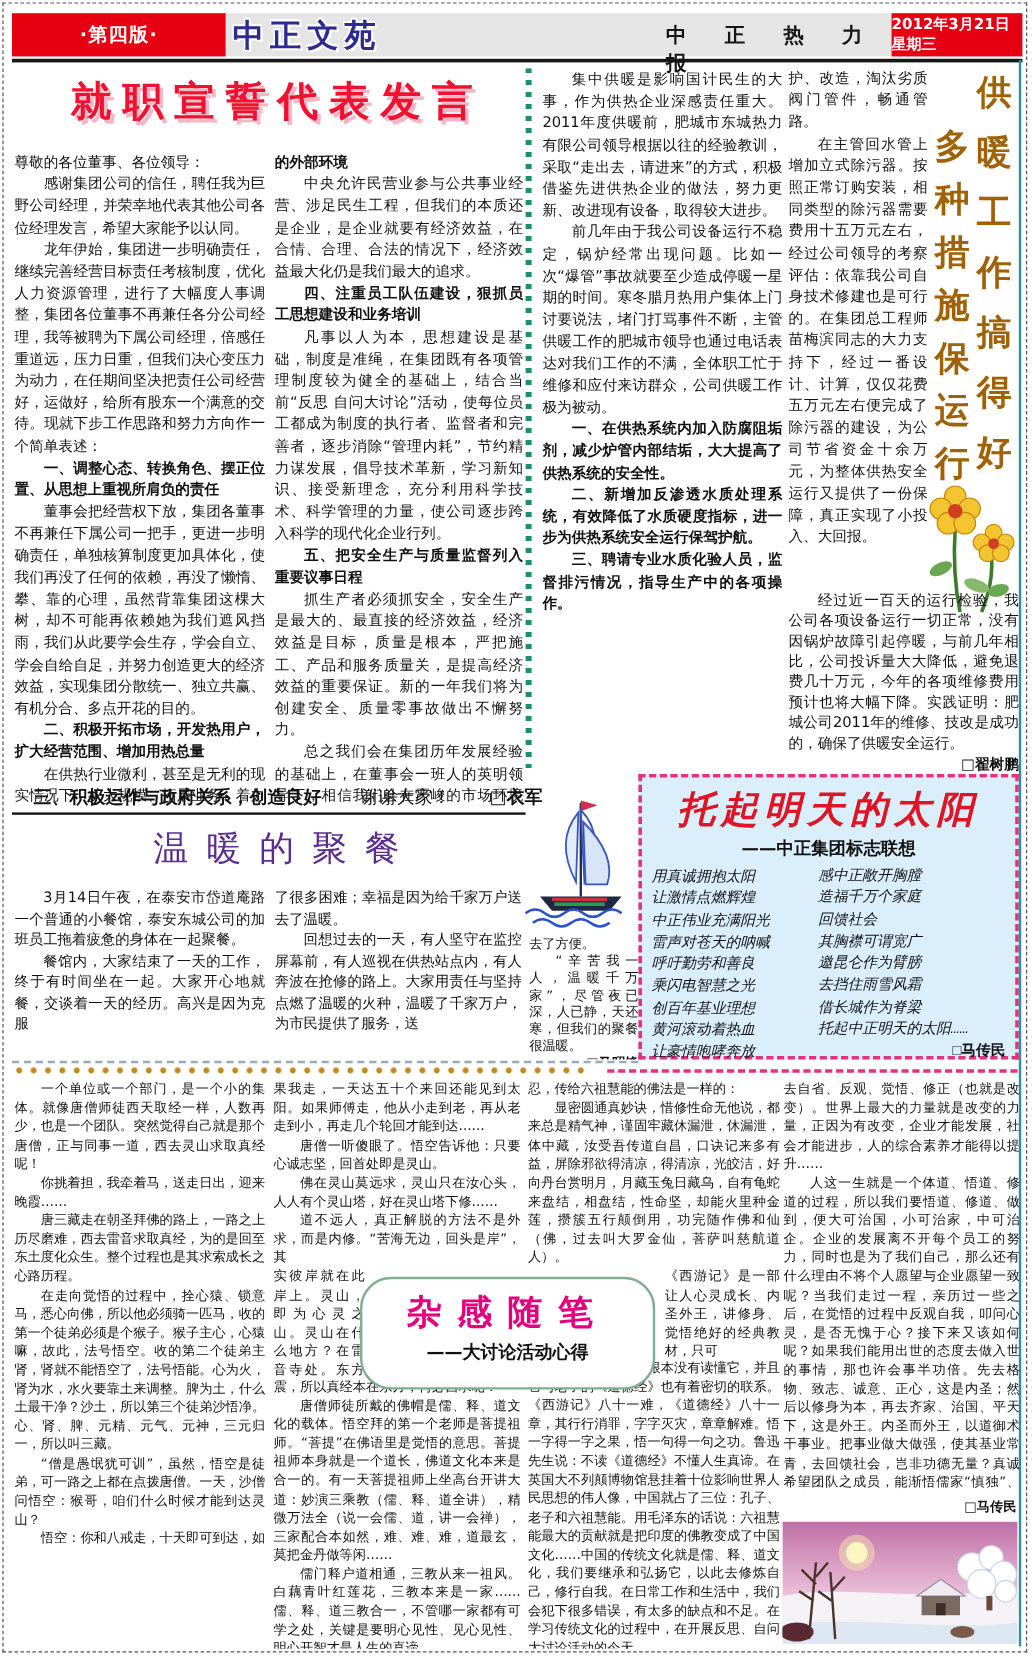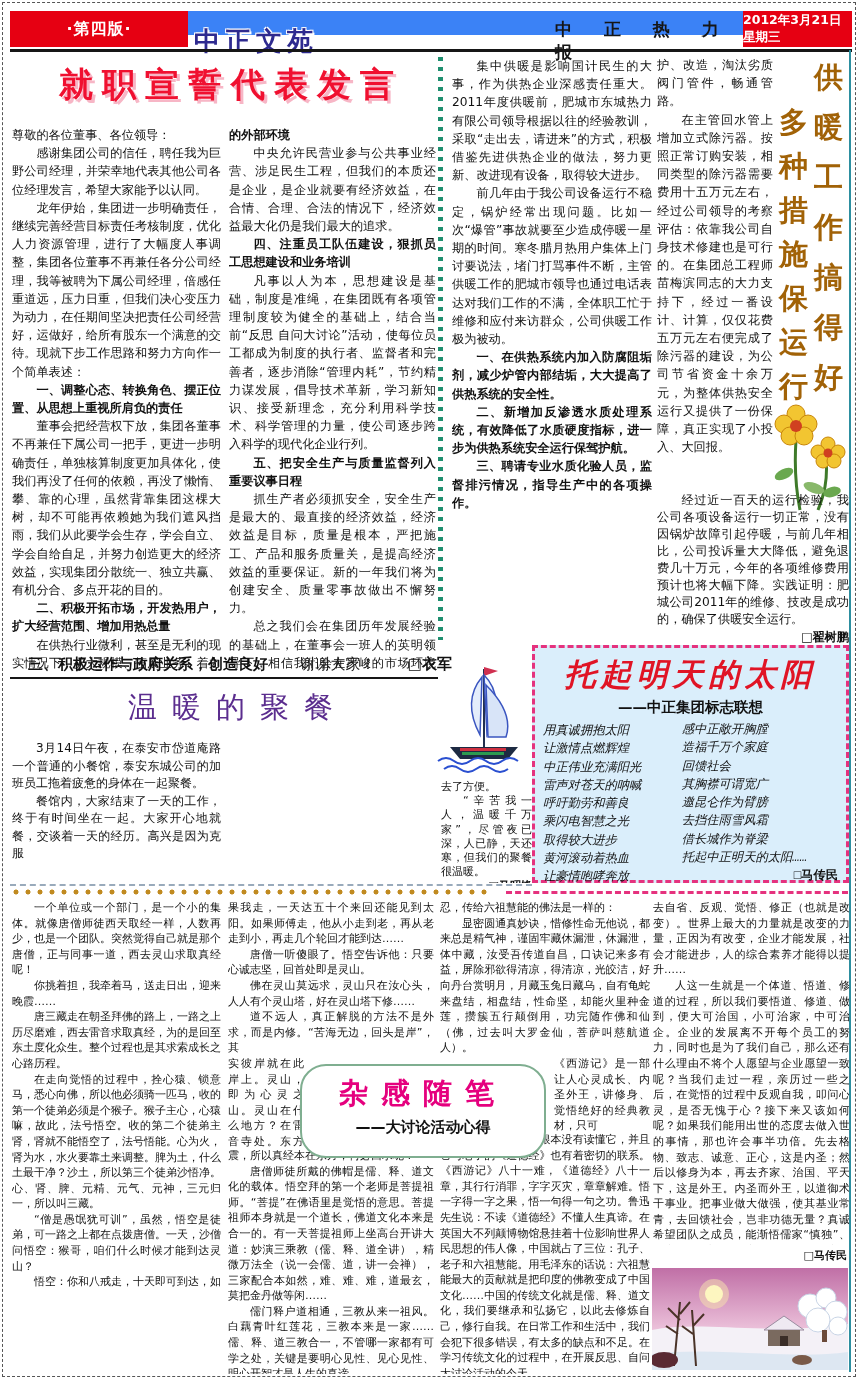--- a/index.html
+++ b/index.html
@@ -2,26 +2,26 @@
 <html><head>
 <meta charset="utf-8">
 <style>
   html,body{margin:0;padding:0;background:#fff;}
   .page{position:relative;width:860px;height:1381px;background:#fff;overflow:hidden;
         font-family:"DejaVu Sans",sans-serif;color:#111;}
   .frame{position:absolute;left:2px;top:2px;width:852px;height:1373px;border:1px dashed #555;pointer-events:none;}
   .rightline{position:absolute;left:849px;top:50px;height:1322px;width:0;border-left:2px solid #2d8fa0;}
 
   
-  .hbar{position:absolute;left:10px;top:11px;width:842px;height:24px;background:#3b82f6;}
+  .hbar{position:absolute;left:10px;top:11px;width:842px;height:36px;background:#e5e5e5;}
   .hred{position:absolute;top:0;height:36px;background:#e60012;color:#fff;display:flex;align-items:center;justify-content:center;font-weight:bold;}
   .hred.left{left:0;width:178px;font-size:16px;letter-spacing:1px;}
   .hred.right{left:733px;width:109px;font-size:12.5px;}
   .sectionname{position:absolute;left:184px;top:1px;font-size:26px;font-weight:bold;color:#2e2a8f;letter-spacing:5px;
-    text-shadow:-1px -1px 0 #fff,1px -1px 0 #fff,-1px 1px 0 #fff,1px 1px 0 #fff,2px 2px 0 #fff;margin-top:12px;}
+    text-shadow:-1px -1px 0 #fff,1px -1px 0 #fff,-1px 1px 0 #fff,1px 1px 0 #fff,2px 2px 0 #fff;}
   .masthead{position:absolute;left:545px;top:7px;width:200px;font-size:17px;font-weight:bold;letter-spacing:13px;color:#151515;}
   .hrule{position:absolute;left:10px;top:49px;width:842px;height:3px;background:#161616;}
 
   
   .col{position:absolute;overflow:hidden;}
   .t{margin:0;text-align:justify;text-indent:2em;font-size:12.2px;line-height:18.2px;}
   .ni{text-indent:0;}
   .bh{font-weight:bold;}
   .auth{text-align:right;font-weight:bold;text-indent:0;}
 
@@ -176,39 +176,43 @@
       <g stroke="#2a4fd0" stroke-width="2" fill="none">
         <path d="M4,106 q8,-6 16,0 t16,0 t16,0 t16,0 t16,0"></path>
         <path d="M10,114 q8,-6 16,0 t16,0 t16,0 t16,0"></path>
       </g>
     </svg>
   </span>
   <div class="col" style="left:12px;top:740px;width:209px;height:142px;">
     <p class="t" style="font-size:12px;line-height:17.5px;">3月14日午夜，在泰安市岱道庵路一个普通的小餐馆，泰安东城公司的加班员工拖着疲惫的身体在一起聚餐。</p>
     <p class="t" style="font-size:12px;line-height:17.5px;">餐馆内，大家结束了一天的工作，终于有时间坐在一起。大家开心地就餐，交谈着一天的经历。高兴是因为克服</p>
   </div>
+  <div class="col" style="left:229px;top:740px;width:206px;height:142px;">
+    <p class="t ni" style="font-size:12px;line-height:17.5px;">了很多困难；幸福是因为给千家万户送去了温暖。</p>
+    <p class="t" style="font-size:12px;line-height:17.5px;">回想过去的一天，有人坚守在监控屏幕前，有人巡视在供热站点内，有人奔波在抢修的路上。大家用责任与坚持点燃了温暖的火种，温暖了千家万户，为市民提供了服务，送</p>
+  </div>
   <div class="col" style="left:441px;top:780px;width:91px;height:103px;">
     <p class="t ni" style="font-size:11px;line-height:14.2px;">去了方便。</p>
     <p class="t" style="font-size:11px;line-height:14.2px;">“辛苦我一人，温暖千万家”，尽管夜已深，人已静，天还寒，但我们的聚餐很温暖。</p>
     <p class="t auth" style="font-size:11px;line-height:14.2px;">□马昭锋</p>
   </div>
   <div class="dinner-rule"></div>
 
   <div class="poembox">
     <p class="poem-title">托起明天的太阳</p>
     <p class="poem-sub">——中正集团标志联想</p>
     <div class="poem-cols">
       <div class="pc pc1">
         <div>用真诚拥抱太阳</div>
         <div>让激情点燃辉煌</div>
         <div>中正伟业充满阳光</div>
         <div>雷声对苍天的呐喊</div>
         <div>呼吁勤劳和善良</div>
         <div>乘闪电智慧之光</div>
-        <div>取得较大进步</div>
+        <div>创百年基业理想</div>
         <div>黄河滚动着热血</div>
         <div>让豪情咆哮奔放</div>
       </div>
       <div class="pc pc2">
         <div>感中正敞开胸膛</div>
         <div>造福千万个家庭</div>
         <div>回馈社会</div>
         <div>其胸襟可谓宽广</div>
         <div>邀昆仑作为臂膀</div>
         <div>去挡住雨雪风霜</div>

